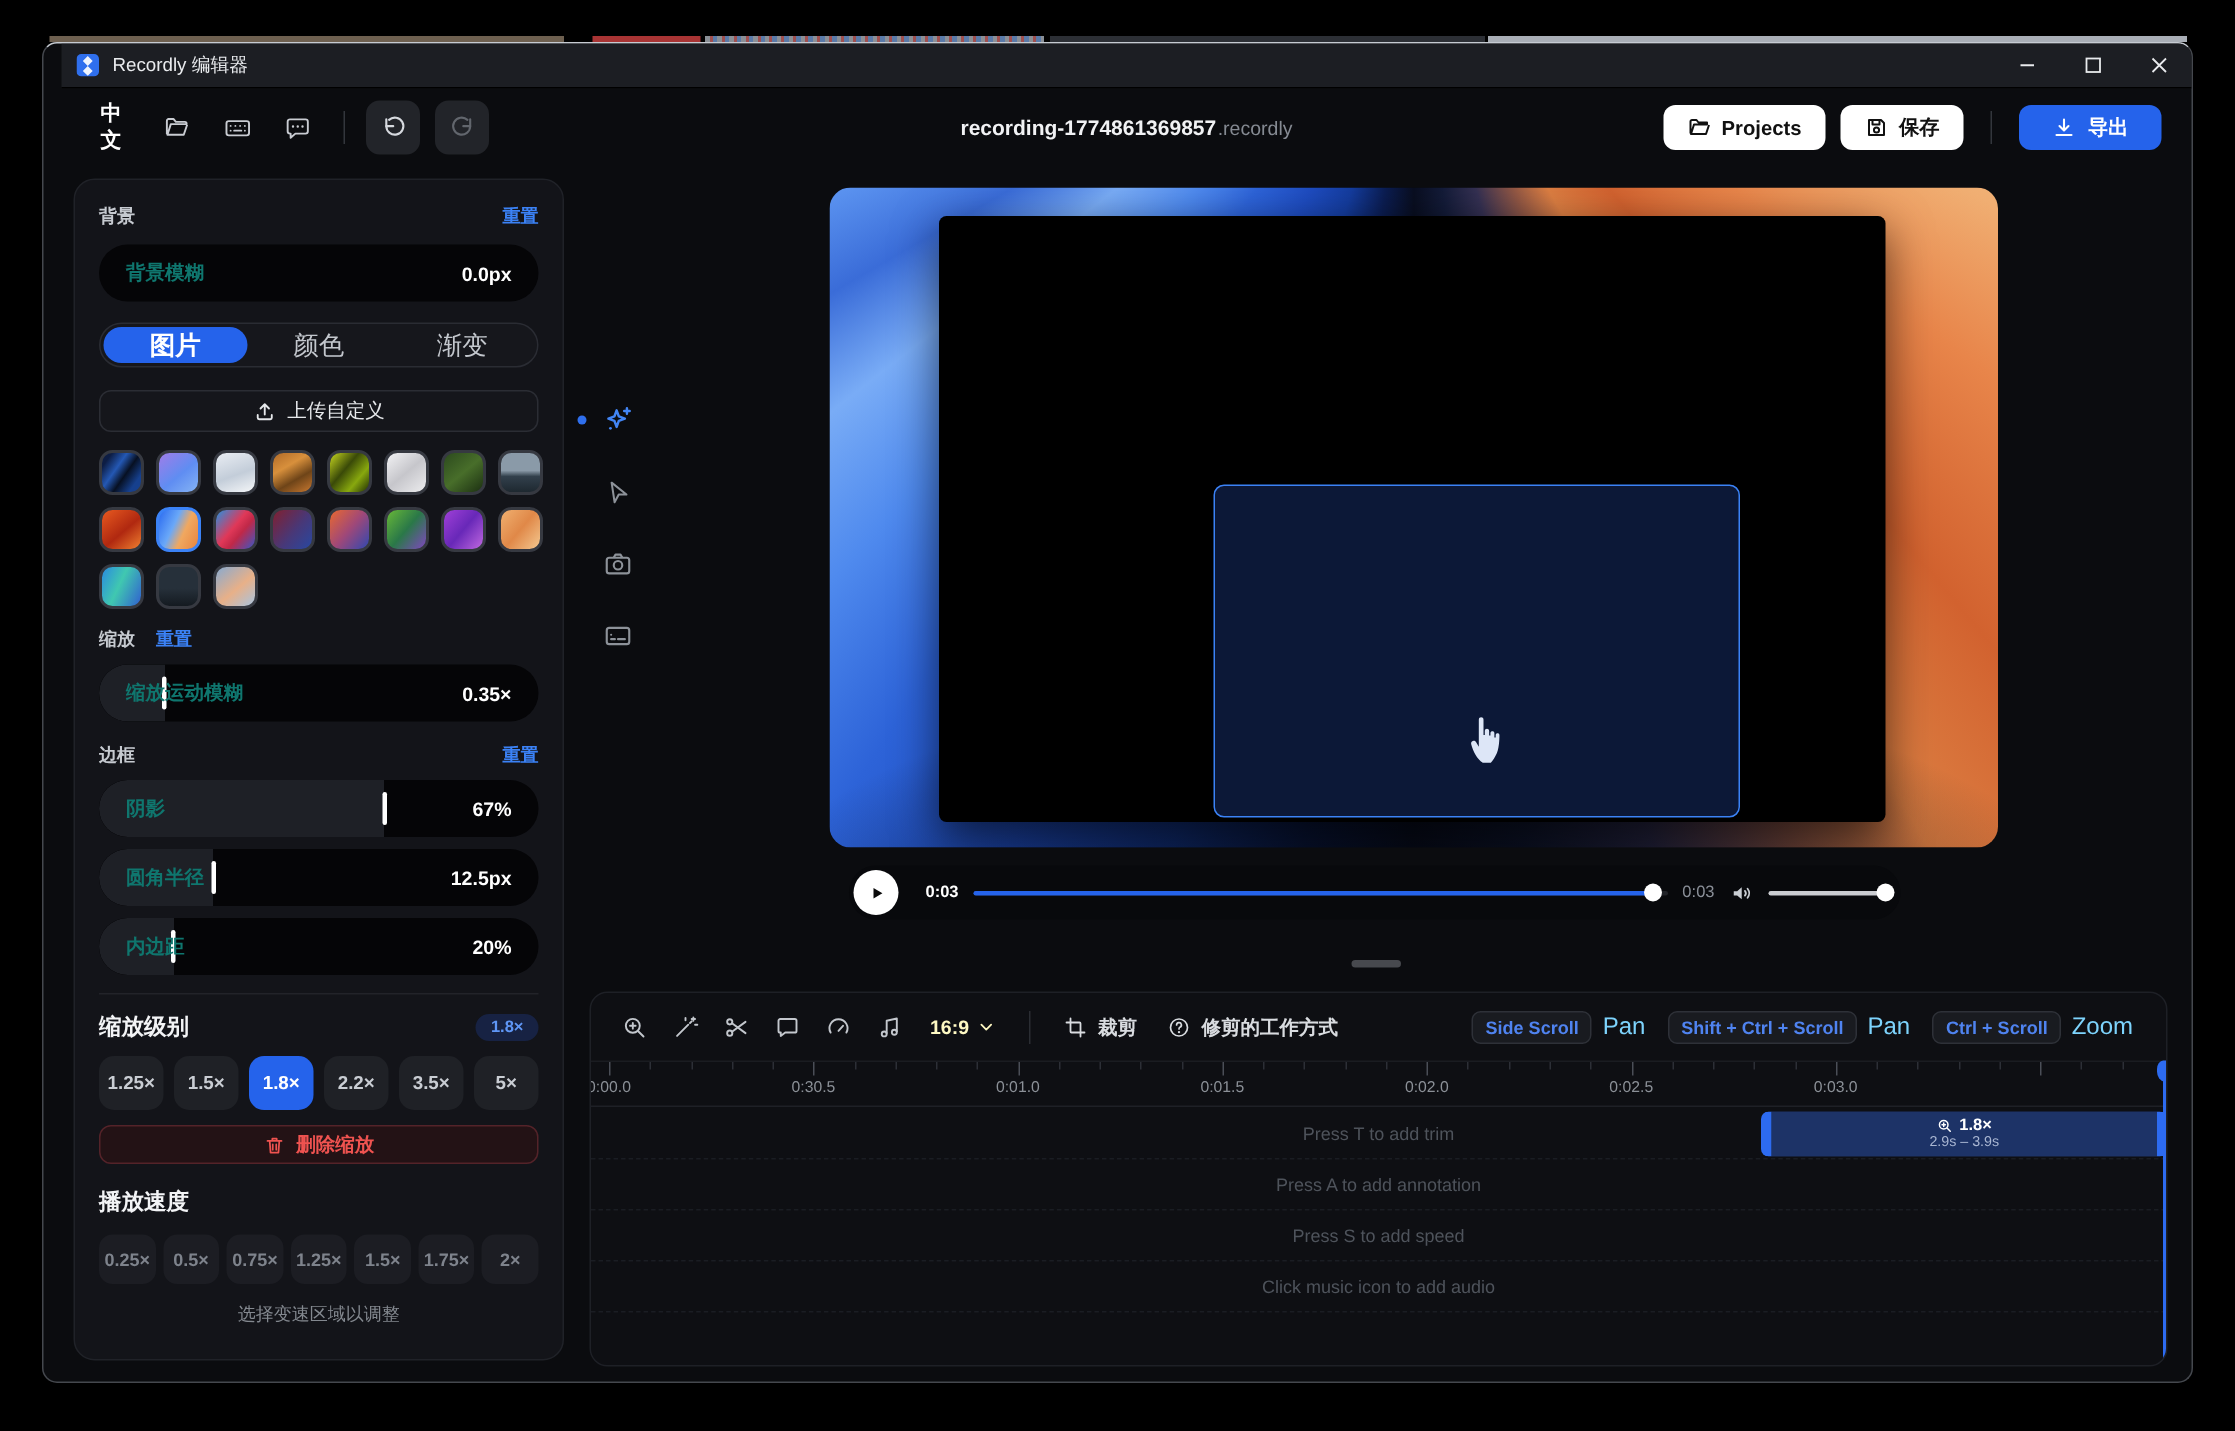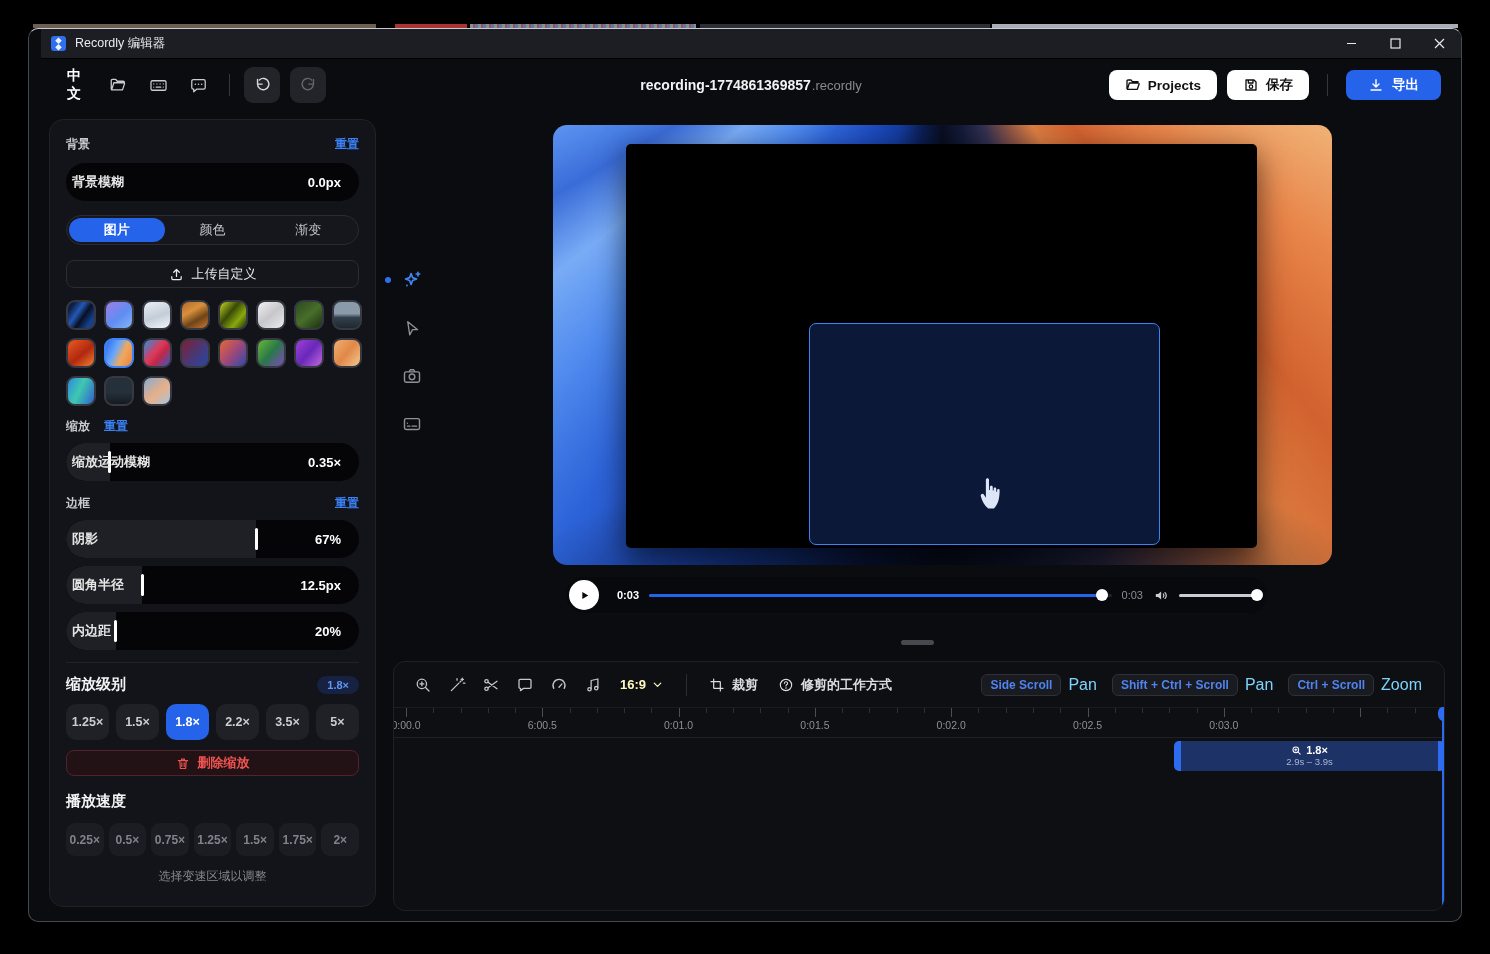--- a/index.html
+++ b/index.html
@@ -34,24 +34,24 @@
   .sidebar{position:absolute;left:20px;top:90px;width:327px;height:788px;background:#131419;border:1px solid #202228;
            border-radius:14px;padding:16px;overflow:hidden;}
   .sect-row{display:flex;align-items:center;margin-bottom:10px;}
   .sect-label{font-size:12px;font-weight:700;color:#c6cad0;}
   .reset-link{font-size:12px;font-weight:700;color:#3b82f6;}
   .push{margin-left:auto;}
   .gap14{margin-left:14px;}
   .pill-slider{position:relative;height:38px;border-radius:19px;background:#050507;overflow:hidden;margin-bottom:14px;}
   .pill-slider .fill{position:absolute;left:0;top:0;bottom:0;background:#1e2026;border-radius:19px 0 0 19px;}
   .pill-slider .handle{position:absolute;top:8px;bottom:8px;width:3px;background:#fff;border-radius:2px;}
-  .pill-slider .s-label{position:absolute;left:6px;top:0;bottom:0;display:flex;align-items:center;font-size:13px;font-weight:600;color:#e5e5e5;}
+  .pill-slider .s-label{position:absolute;left:18px;top:0;bottom:0;display:flex;align-items:center;font-size:13px;font-weight:600;color:#0f766e;}
   .pill-slider .s-value{position:absolute;right:18px;top:0;bottom:0;display:flex;align-items:center;font-size:13px;font-weight:700;color:#fff;}
   .tabs{height:30px;border:1px solid #2a2c33;background:#16171c;border-radius:15px;display:flex;padding:2px;margin-bottom:15px;}
-  .tab{flex:1;display:flex;align-items:center;justify-content:center;font-size:13px;color:#c3c7cd;border-radius:13px;}
+  .tab{flex:1;display:flex;align-items:center;justify-content:center;font-size:17px;color:#c3c7cd;border-radius:13px;}
   .tab.active{background:#2563eb;color:#fff;font-weight:700;}
   .upload-btn{height:28px;border:1px solid #2b2d34;background:#15161b;border-radius:8px;display:flex;align-items:center;
               justify-content:center;gap:8px;font-size:13px;color:#e6e8eb;margin-bottom:12px;}
   .thumbs{display:grid;grid-template-columns:repeat(8,1fr);gap:8px;margin-bottom:12px;}
   .thumb{width:30px;height:30px;border-radius:9px;border:2px solid #363941;}
   .thumb.selected{border-color:#3b82f6;}
   .frame-sliders .pill-slider{margin-bottom:8px;}
   .lvl-head{display:flex;align-items:center;margin:12px 0 10px;padding-top:12px;border-top:1px solid #222329;}
   .lvl-title{font-size:15px;font-weight:700;color:#f3f4f6;}
   .lvl-badge{margin-left:auto;background:#172243;color:#5f96f6;font-size:11px;font-weight:700;border-radius:10px;padding:3px 10px;}
@@ -482,21 +482,21 @@
       </div>
 
       <div class="ruler" id="ruler">
           <div class="tick major" style="left: 12px;"></div>
           <div class="tick-label" style="left: 12px;">0:00.0</div>
           <div class="tick minor" style="left: 39.26px;"></div>
           <div class="tick minor" style="left: 66.52px;"></div>
           <div class="tick minor" style="left: 93.78px;"></div>
           <div class="tick minor" style="left: 121.04px;"></div>
           <div class="tick major" style="left: 148.3px;"></div>
-          <div class="tick-label" style="left: 148.3px;">6:00.5</div>
+          <div class="tick-label" style="left: 148.3px;">0:30.5</div>
           <div class="tick minor" style="left: 175.56px;"></div>
           <div class="tick minor" style="left: 202.82px;"></div>
           <div class="tick minor" style="left: 230.08px;"></div>
           <div class="tick minor" style="left: 257.34px;"></div>
           <div class="tick major" style="left: 284.6px;"></div>
           <div class="tick-label" style="left: 284.6px;">0:01.0</div>
           <div class="tick minor" style="left: 311.86px;"></div>
           <div class="tick minor" style="left: 339.12px;"></div>
           <div class="tick minor" style="left: 366.38px;"></div>
           <div class="tick minor" style="left: 393.64px;"></div>
@@ -524,20 +524,34 @@
           <div class="tick minor" style="left: 884.32px;"></div>
           <div class="tick minor" style="left: 911.58px;"></div>
           <div class="tick minor" style="left: 938.84px;"></div>
           <div class="tick major" style="left: 966.1px;"></div>
           <div class="tick-label" style="left: 966.1px; margin-top: 40px;">0:03.5</div>
           <div class="tick minor" style="left: 993.36px;"></div>
           <div class="tick minor" style="left: 1020.62px;"></div>
           <div class="tick minor" style="left: 1047.88px;"></div>
         </div>
 
+      <div class="lanes" id="lanes">
+          <div class="lane">
+            <div class="lane-hint">Press T to add trim</div>
+          </div>
+          <div class="lane">
+            <div class="lane-hint">Press A to add annotation</div>
+          </div>
+          <div class="lane">
+            <div class="lane-hint">Press S to add speed</div>
+          </div>
+          <div class="lane">
+            <div class="lane-hint">Click music icon to add audio</div>
+          </div>
+        </div>
 
       <div class="segment">
         <div class="seg-top">
           <svg width="11" height="11" viewBox="0 0 24 24" fill="none" stroke="#fff" stroke-width="2.2" stroke-linecap="round">
             <circle cx="10.5" cy="10.5" r="6.2"></circle>
               <path d="M15.3 15.3 L20 20 M10.5 8 v5 M8 10.5 h5"></path>
           </svg>
           <span>1.8×</span>
         </div>
         <div class="seg-range">2.9s – 3.9s</div>

